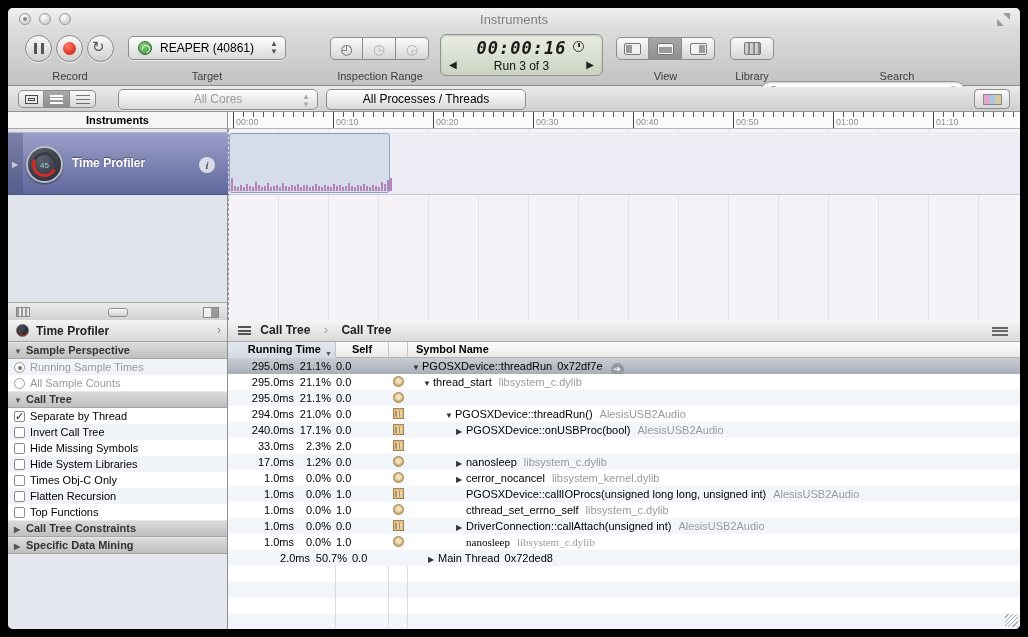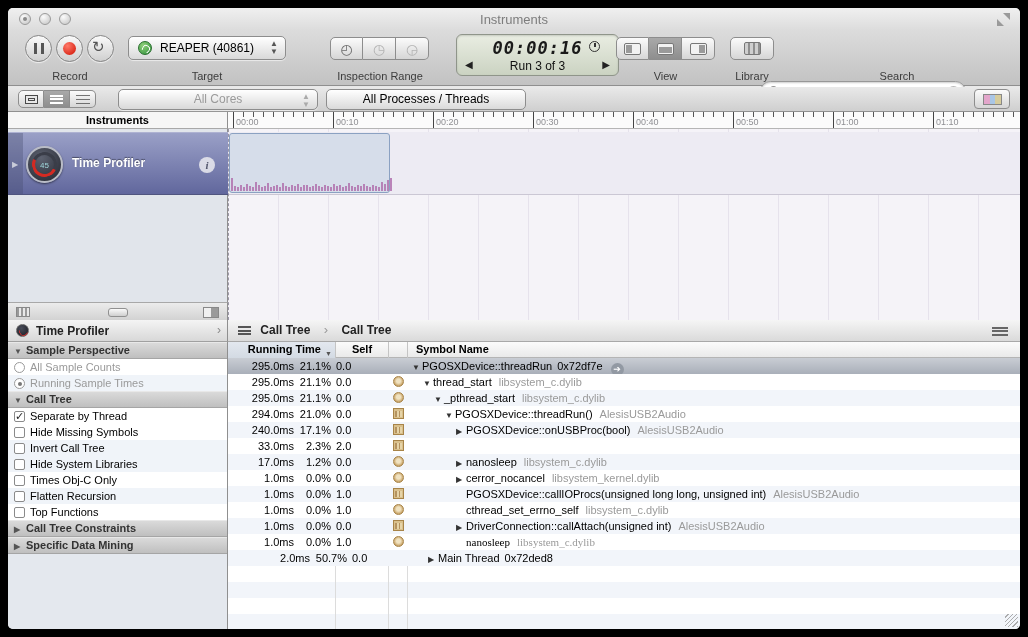--- a/index.html
+++ b/index.html
@@ -45,21 +45,21 @@
   .seg { position:absolute; display:flex; }
   .seg .s { width:33px; height:23px; background:linear-gradient(#fbfbfb,#d6d6d6); border:1px solid #8d8d8d;
             border-left:none; display:flex; align-items:center; justify-content:center; }
   .seg .s:first-child { border-left:1px solid #8d8d8d; border-radius:5px 0 0 5px; }
   .seg .s:last-child { border-radius:0 5px 5px 0; }
   .seg .s.on { background:linear-gradient(#a9a9a9,#8e8e8e); }
   #inspection-seg { left:322px; top:7px; }
   .clockglyph { font-size:14px; color:#b5b5b5; }
   .clockglyph.dark { color:#6e6e6e; }
 
-  #time-lcd { position:absolute; left:448px; top:4px; width:163px; height:42px; border-radius:6px;
+  #time-lcd { position:absolute; left:432px; top:4px; width:163px; height:42px; border-radius:6px;
               background:linear-gradient(#e9ede2,#cbd3c2); border:1px solid #8f958a;
               box-shadow:inset 0 1px 2px rgba(0,0,0,.15); }
   #lcd-digits { position:absolute; left:0; top:3px; width:100%; text-align:center; font-family:"DejaVu Sans Mono", monospace;
                 font-style:italic; font-weight:bold; font-size:17px; letter-spacing:1px; color:#1a1a1a; }
   #lcd-clock-icon { position:absolute; right:18px; top:6px; width:11px; height:11px; border:1.5px solid #333;
                     border-radius:50%; }
   #lcd-clock-icon:after { content:""; position:absolute; left:4px; top:1px; width:1.5px; height:4px; background:#333; }
   #run-row { position:absolute; left:0; bottom:2px; width:100%; text-align:center; font-size:12px; color:#111; }
   .run-arrow { position:absolute; top:0; font-size:10px; color:#222; }
 
@@ -534,26 +534,26 @@
         </div>
     </div>
 
     <div id="inspector-header">
       <span id="insp-icon"></span>
       <span id="inspector-title">Time Profiler</span>
       <span id="insp-chevron">›</span>
     </div>
     <div id="inspector-sections">
         <div class="sec-h"><span class="tri">▼</span>Sample Perspective</div>
+        <div class="insp-item alt dim"><span class="rad sel"></span><span>Running Sample Times</span></div>
         <div class="insp-item dim"><span class="rad"></span><span>All Sample Counts</span></div>
-        <div class="insp-item alt dim"><span class="rad sel"></span><span>Running Sample Times</span></div>
         <div class="sec-h"><span class="tri">▼</span>Call Tree</div>
         <div class="insp-item"><span class="cbox checked"></span><span>Separate by Thread</span></div>
+        <div class="insp-item alt"><span class="cbox"></span><span>Invert Call Tree</span></div>
         <div class="insp-item"><span class="cbox"></span><span>Hide Missing Symbols</span></div>
-        <div class="insp-item alt"><span class="cbox"></span><span>Invert Call Tree</span></div>
         <div class="insp-item alt"><span class="cbox"></span><span>Hide System Libraries</span></div>
         <div class="insp-item"><span class="cbox"></span><span>Times Obj-C Only</span></div>
         <div class="insp-item alt"><span class="cbox"></span><span>Flatten Recursion</span></div>
         <div class="insp-item"><span class="cbox"></span><span>Top Functions</span></div>
         <div class="sec-h"><span class="tri">▶</span>Call Tree Constraints</div>
         <div class="sec-h"><span class="tri">▶</span>Specific Data Mining</div>
       </div>
 
     <div id="breadcrumb-bar">
       <span class="bc-burger"></span>
@@ -600,21 +600,20 @@
           <div class="c-icon"><span class="badge gear"></span></div>
           <div class="c-sym" style="padding-left: 15px;"><span class="tri">▼</span><span class="nm">thread_start</span><span class="lb">libsystem_c.dylib</span></div>
         </div>
         <div class="tr" style="top: 32px; background: rgb(242, 245, 250);">
           <div class="c-time">
             <span class="t">295.0ms</span>
             <span class="p">21.1%</span>
           </div>
           <div class="c-self">0.0</div>
           <div class="c-icon"><span class="badge gear"></span></div>
-          <div class="c-sym" style="padding-left: 26px;"><span class="tri">▼</span><span class="nm">_pthread_start</span><span class="lb">libsystem_c.dylib</span></div>
         </div>
         <div class="tr" style="top: 48px; background: rgb(255, 255, 255);">
           <div class="c-time">
             <span class="t">294.0ms</span>
             <span class="p">21.0%</span>
           </div>
           <div class="c-self">0.0</div>
           <div class="c-icon"><span class="badge libx"></span></div>
           <div class="c-sym" style="padding-left: 37px;"><span class="tri">▼</span><span class="nm">PGOSXDevice::threadRun()</span><span class="lb">AlesisUSB2Audio</span></div>
         </div>

